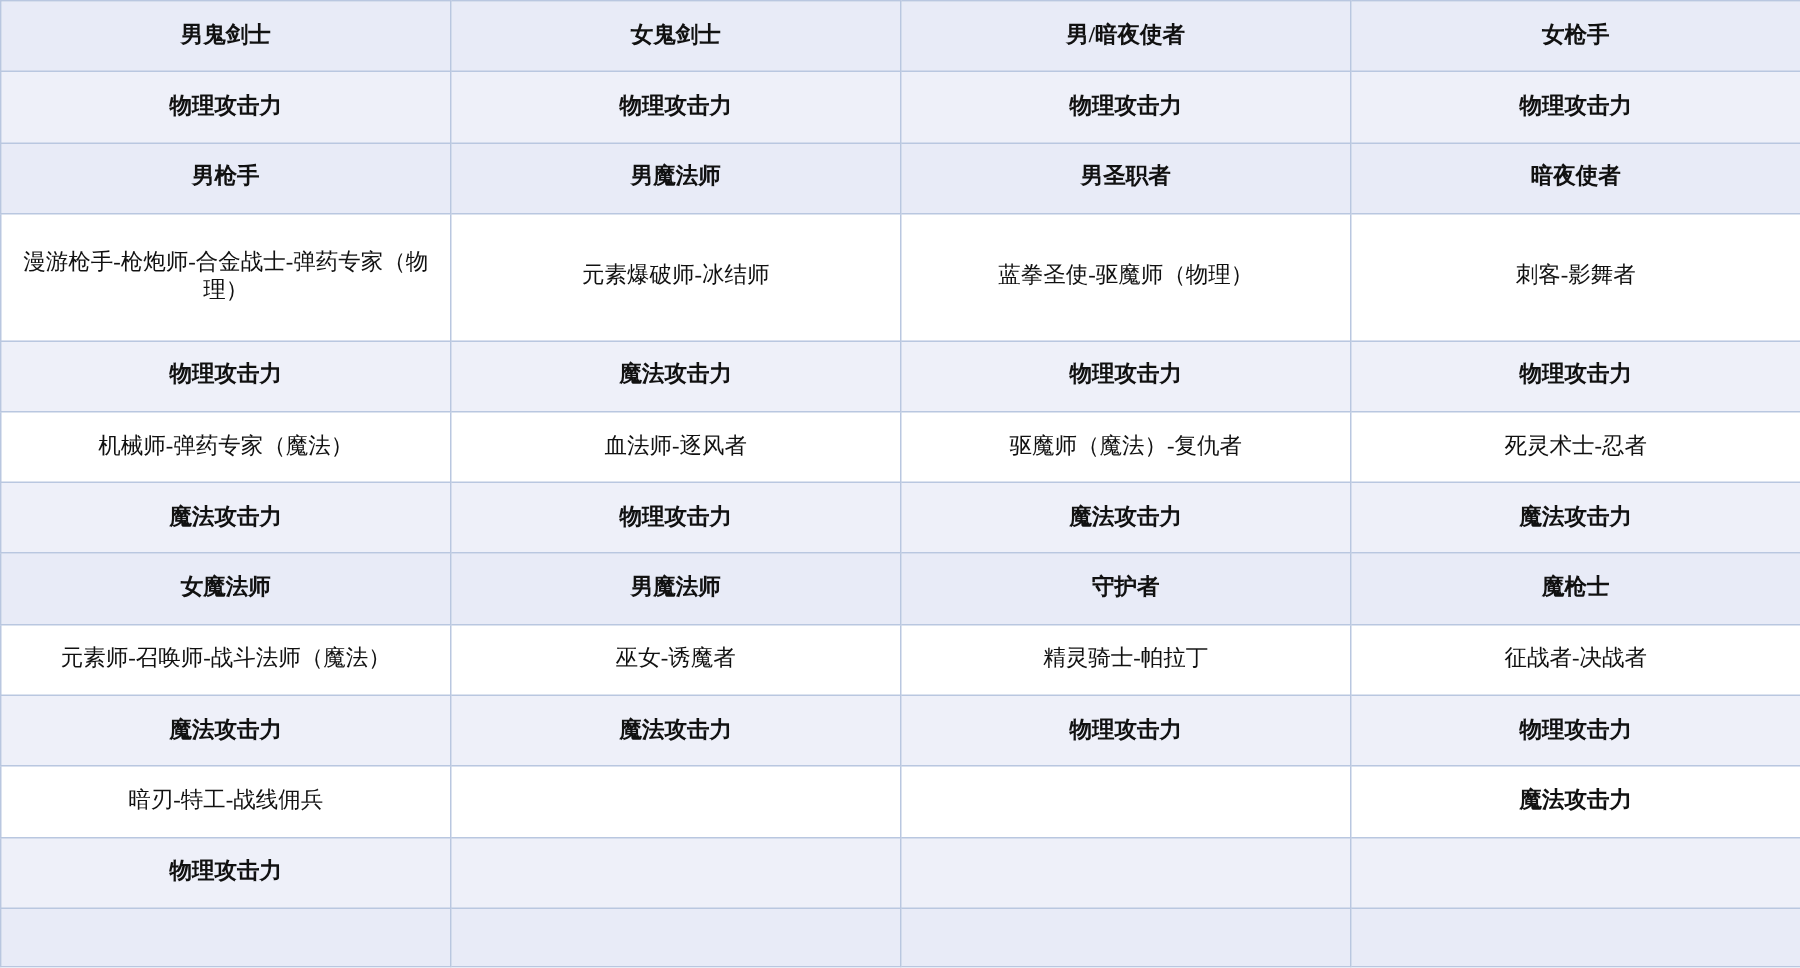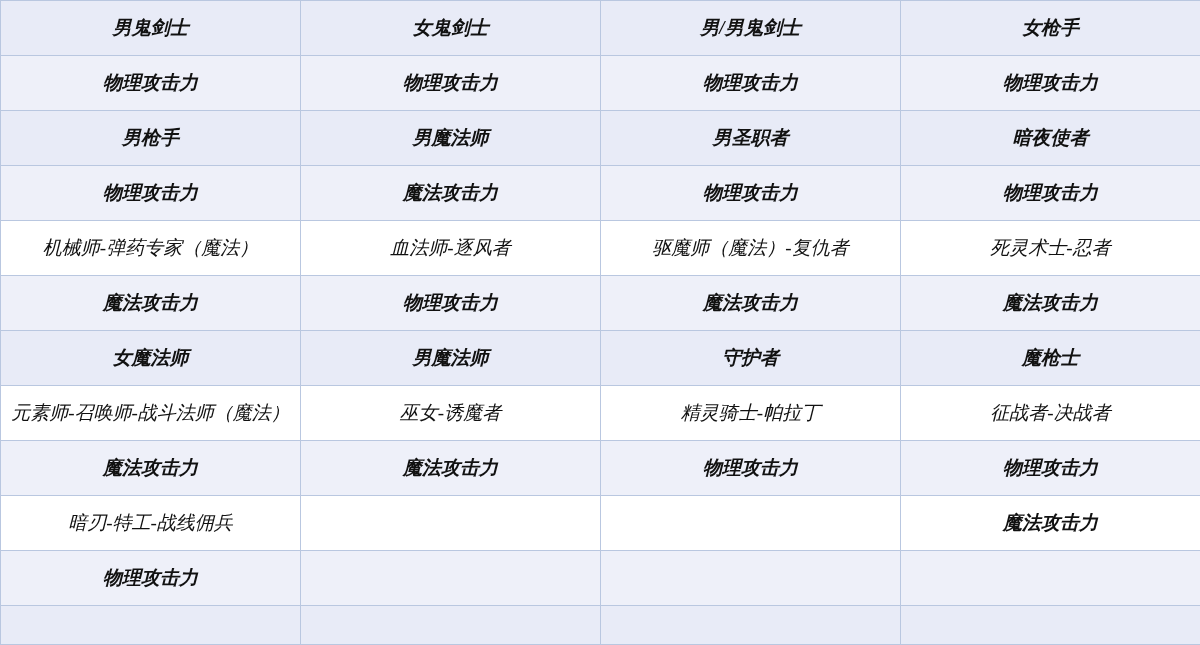--- a/index.html
+++ b/index.html
@@ -20,26 +20,25 @@
     height: 645px;
   }
   table.grid col.c {
     width: 300px;
   }
   table.grid td {
     border: 1px solid #b9c7e0;
     text-align: center;
     vertical-align: middle;
     padding: 2px 6px;
-    font-size: 19px;
+    font-size: 15px;
     line-height: 1.25;
     color: #111111;
     background: #ffffff;
     word-break: break-all;
-    font-style: italic;
   }
   
   tr.band-a td { background: #e8ebf7; }
   tr.band-b td { background: #ffffff; }
   tr.band-c td { background: #eef0f9; }
 
   td.cls-title {
     color: #ff0000;
     font-weight: bold;
     font-size: 20px;
@@ -70,39 +69,45 @@
     <col class="c">
       <col class="c">
       <col class="c">
       <col class="c">
   </colgroup>
   <tbody>
 
     <tr class="band-a">
       <td class="cls-title">男鬼剑士</td>
       <td class="cls-title">女鬼剑士</td>
-      <td class="cls-title">男/男鬼剑士</td>
+      <td class="cls-title">男/暗夜使者</td>
       <td class="cls-title">女枪手</td>
     </tr>
 
 
     <tr class="band-c">
       <td class="atk">物理攻击力</td>
       <td class="atk">物理攻击力</td>
       <td class="atk">物理攻击力</td>
       <td class="atk">物理攻击力</td>
     </tr>
 
     <tr class="band-a">
       <td class="cls-title">男枪手</td>
       <td class="cls-title">男魔法师</td>
       <td class="cls-title">男圣职者</td>
       <td class="cls-title">暗夜使者</td>
     </tr>
 
+    <tr class="band-b">
+      <td class="sub">漫游枪手-枪炮师-合金战士-弹药专家（物理）</td>
+      <td class="sub">元素爆破师-冰结师</td>
+      <td class="sub">蓝拳圣使-驱魔师（物理）</td>
+      <td class="sub">刺客-影舞者</td>
+    </tr>
 
     <tr class="band-c">
       <td class="atk">物理攻击力</td>
       <td class="atk">魔法攻击力</td>
       <td class="atk">物理攻击力</td>
       <td class="atk">物理攻击力</td>
     </tr>
 
     <tr class="band-b">
       <td class="sub">机械师-弹药专家（魔法）</td>

